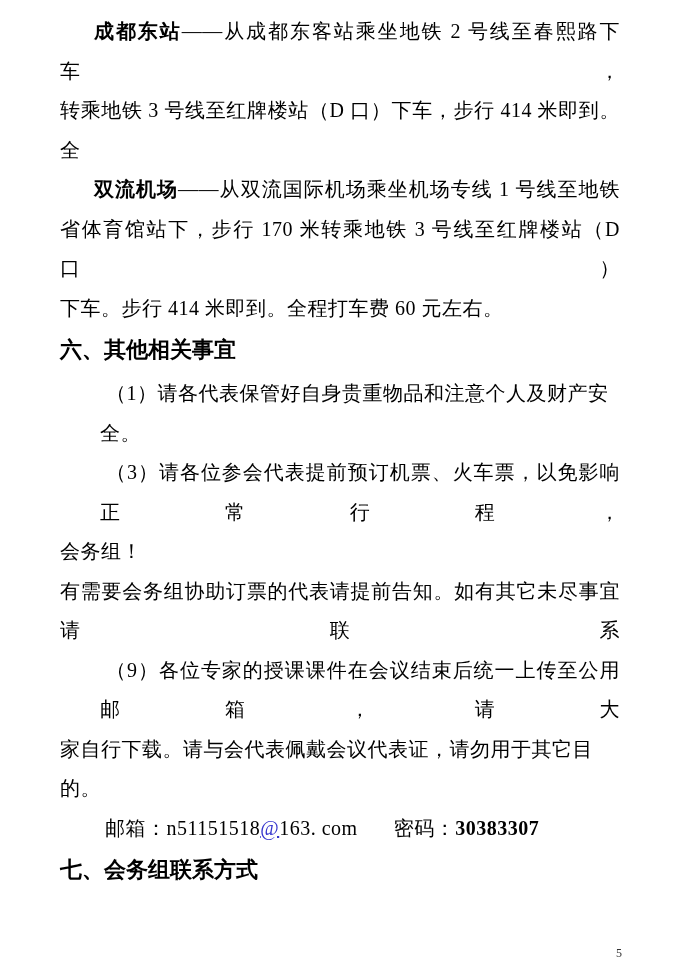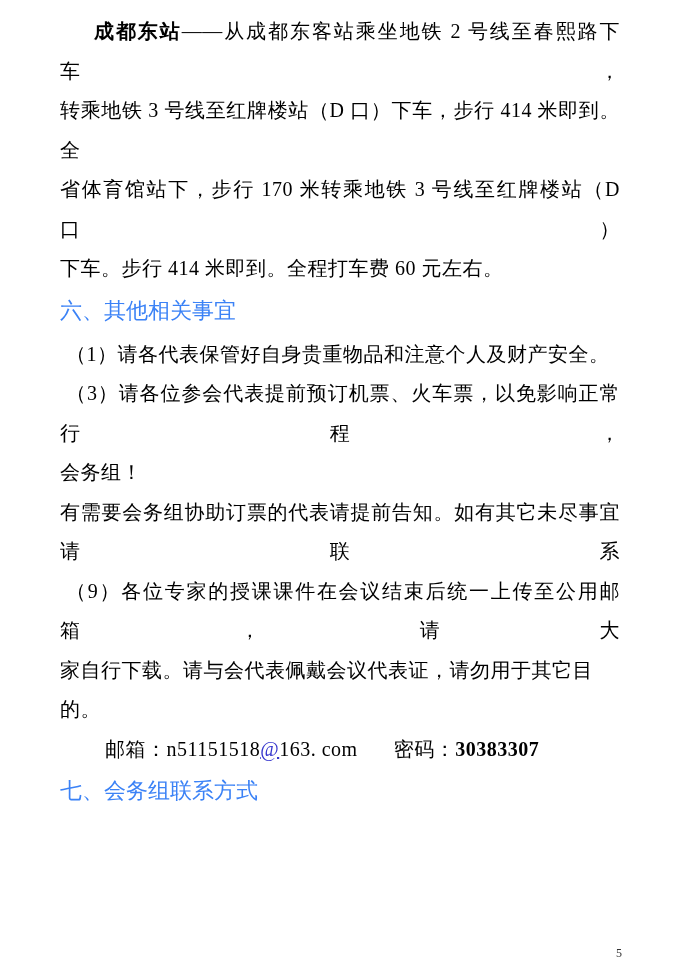--- a/index.html
+++ b/index.html
@@ -30,34 +30,34 @@
     line-height: 39.5px;
     letter-spacing: 0.5px;
     color: #000000;
   }
   
   .fill {
     text-align: justify;
     text-align-last: justify;
   }
   .indent-first { text-indent: 34px; }
-  .indent-item  { text-indent: 6px; }
+  .indent-item  { text-indent: 6px; margin-left: 40px; }
   .indent-mail  { text-indent: 45px; }
   .station {
     font-family: "Liberation Sans", sans-serif;
     font-weight: 700;
   }
   .heading {
     display: block;
     font-family: "Liberation Sans", sans-serif;
-    font-weight: 400;
+    font-weight: 700;
     font-size: 22px;
     line-height: 40px;
     margin: 2px 0 4px 0;
-    color: #3b82f6;
+    color: #000000;
   }
   .at-link {
     color: #3535cd;
     text-decoration: underline;
   }
   .password { font-weight: 700; }
   .gap-before { margin-left: 36px; }
   .page-number {
     position: absolute;
     right: 60px;
@@ -72,20 +72,21 @@
 
 <div class="page">
   <div class="content">
 
     <p class="para">
       <span class="line fill indent-first"><strong class="station">成都东站</strong><span>——从成都东客站乘坐地铁 2 号线至春熙路下车，</span></span>
       <span class="line fill">转乘地铁 3 号线至红牌楼站（D 口）下车，步行 414 米即到。全</span>
     </p>
 
     <p class="para">
+      <span class="line fill indent-first"><strong class="station">双流机场</strong><span>——从双流国际机场乘坐机场专线 1 号线至地铁</span></span>
       <span class="line fill">省体育馆站下，步行 170 米转乘地铁 3 号线至红牌楼站（D 口）</span>
       <span class="line">下车。步行 414 米即到。全程打车费 60 元左右。</span>
     </p>
 
     <span class="heading">六、其他相关事宜</span>
 
     <p class="para">
       <span class="line indent-item">（1）请各代表保管好自身贵重物品和注意个人及财产安全。</span>
     </p>
 

